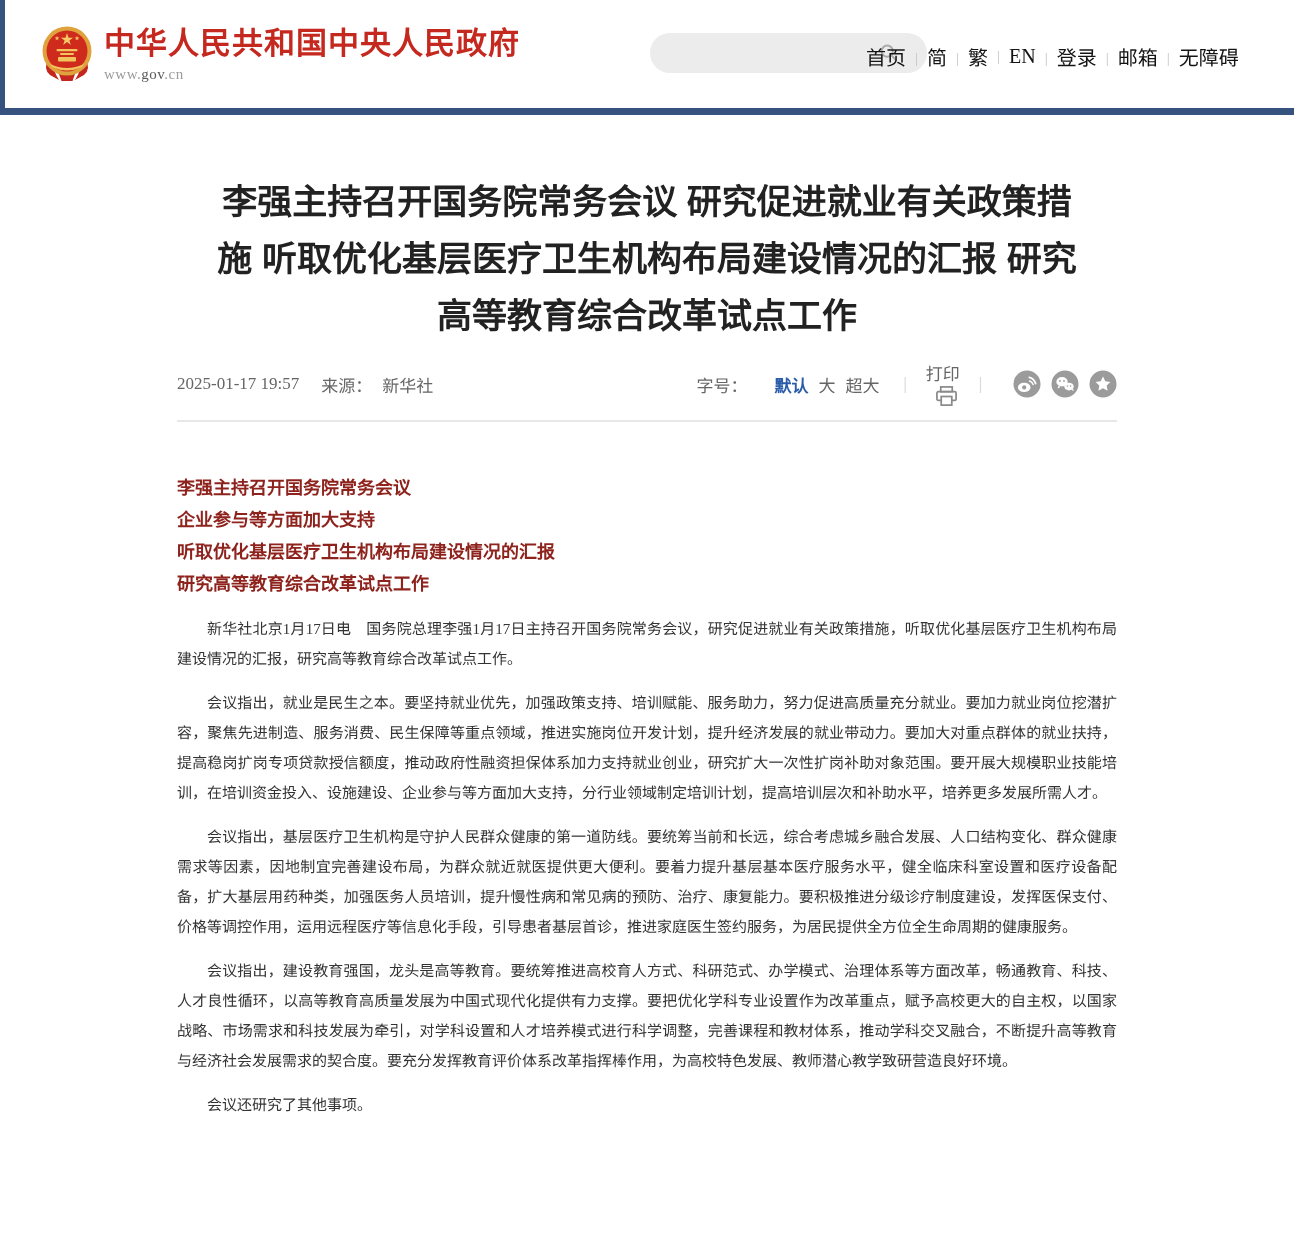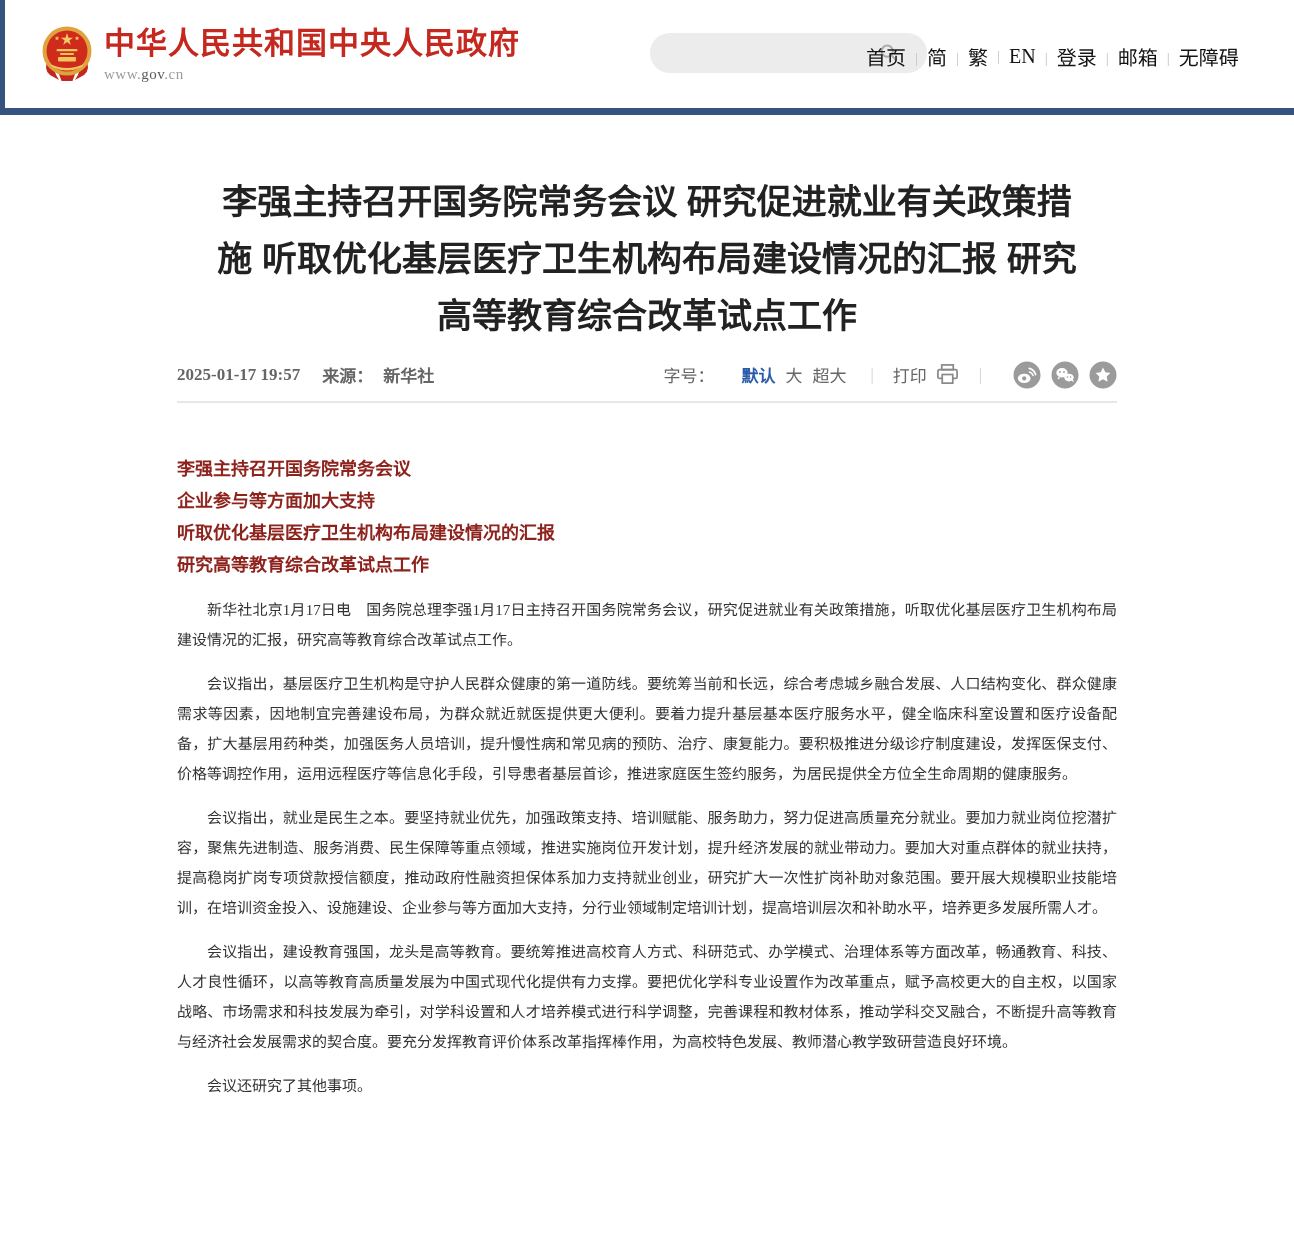--- a/index.html
+++ b/index.html
@@ -22,29 +22,29 @@
   .nav{position:absolute;top:42px;left:866px;display:flex;align-items:center;font-size:20px;color:#141414;z-index:7;white-space:nowrap;}
   .nav-item{color:#141414;text-decoration:none;cursor:pointer;}
   .nav-item + .nav-item::before{content:"|";color:#c3c3c3;font-size:15px;margin:0 9px;position:relative;top:-2px;}
   .topbar{height:7px;background:#35537e;}
   
   .container{width:940px;margin:0 auto;}
   .title{margin:58px 0 0;text-align:center;font-family:"Liberation Sans","DejaVu Sans",sans-serif;
     font-weight:700;font-size:35px;line-height:57px;color:#222;}
   .meta{margin-top:16px;display:flex;justify-content:space-between;align-items:center;
     padding-bottom:12px;border-bottom:2px solid #e7e7e7;font-size:17px;color:#666;}
-  .meta-left{display:flex;align-items:center;font-weight:bold;}
+  .meta-left{display:flex;align-items:center;}
   .meta-date{margin-right:22px;}
   .meta-source-label{margin-right:10px;}
   .meta-right{display:flex;align-items:center;}
   .fs-label{margin-right:22px;}
   .fs-option{margin:2px 5px;color:#666;cursor:pointer;text-decoration:none;}
   .fs-default{color:#2a5caa;font-weight:bold;}
   .sep{color:#cfcfcf;margin:0 19px;font-size:16px;}
-  .print-link{display:flex;align-items:center;color:#666;cursor:pointer;text-decoration:none;}
+  .print-link{display:flex;align-items:center;color:#666;cursor:pointer;text-decoration:none;flex-direction:column;}
   .print-icon{margin-left:8px;display:inline-block;}
   .share{display:flex;align-items:center;margin-left:2px;}
   .share-icon{width:28px;height:28px;margin-left:10px;cursor:pointer;display:inline-block;}
   .subtitles{margin-top:50px;text-align:left;color:#8e231d;font-weight:bold;
     font-size:18px;line-height:32px;}
   .body-text{margin-top:14px;}
   .para{font-size:15px;line-height:30px;color:#333;text-indent:2em;text-align:justify;margin:0 0 14px;}
 </style>
 </head>
 <body>
@@ -156,19 +156,19 @@
 
   <div>李强主持召开国务院常务会议</div>
       <div>企业参与等方面加大支持</div>
       <div>听取优化基层医疗卫生机构布局建设情况的汇报</div>
       <div>研究高等教育综合改革试点工作</div>
     </div>
 
   <article class="body-text">
 
   <p class="para">新华社北京1月17日电　国务院总理李强1月17日主持召开国务院常务会议，研究促进就业有关政策措施，听取优化基层医疗卫生机构布局建设情况的汇报，研究高等教育综合改革试点工作。</p>
+      <p class="para">会议指出，就业是民生之本。要坚持就业优先，加强政策支持、培训赋能、服务助力，努力促进高质量充分就业。要加力就业岗位挖潜扩容，聚焦先进制造、服务消费、民生保障等重点领域，推进实施岗位开发计划，提升经济发展的就业带动力。要加大对重点群体的就业扶持，提高稳岗扩岗专项贷款授信额度，推动政府性融资担保体系加力支持就业创业，研究扩大一次性扩岗补助对象范围。要开展大规模职业技能培训，在培训资金投入、设施建设、企业参与等方面加大支持，分行业领域制定培训计划，提高培训层次和补助水平，培养更多发展所需人才。</p>
       <p class="para">会议指出，基层医疗卫生机构是守护人民群众健康的第一道防线。要统筹当前和长远，综合考虑城乡融合发展、人口结构变化、群众健康需求等因素，因地制宜完善建设布局，为群众就近就医提供更大便利。要着力提升基层基本医疗服务水平，健全临床科室设置和医疗设备配备，扩大基层用药种类，加强医务人员培训，提升慢性病和常见病的预防、治疗、康复能力。要积极推进分级诊疗制度建设，发挥医保支付、价格等调控作用，运用远程医疗等信息化手段，引导患者基层首诊，推进家庭医生签约服务，为居民提供全方位全生命周期的健康服务。</p>
-      <p class="para">会议指出，就业是民生之本。要坚持就业优先，加强政策支持、培训赋能、服务助力，努力促进高质量充分就业。要加力就业岗位挖潜扩容，聚焦先进制造、服务消费、民生保障等重点领域，推进实施岗位开发计划，提升经济发展的就业带动力。要加大对重点群体的就业扶持，提高稳岗扩岗专项贷款授信额度，推动政府性融资担保体系加力支持就业创业，研究扩大一次性扩岗补助对象范围。要开展大规模职业技能培训，在培训资金投入、设施建设、企业参与等方面加大支持，分行业领域制定培训计划，提高培训层次和补助水平，培养更多发展所需人才。</p>
       <p class="para">会议指出，建设教育强国，龙头是高等教育。要统筹推进高校育人方式、科研范式、办学模式、治理体系等方面改革，畅通教育、科技、人才良性循环，以高等教育高质量发展为中国式现代化提供有力支撑。要把优化学科专业设置作为改革重点，赋予高校更大的自主权，以国家战略、市场需求和科技发展为牵引，对学科设置和人才培养模式进行科学调整，完善课程和教材体系，推动学科交叉融合，不断提升高等教育与经济社会发展需求的契合度。要充分发挥教育评价体系改革指挥棒作用，为高校特色发展、教师潜心教学致研营造良好环境。</p>
       <p class="para">会议还研究了其他事项。</p>
     </article>
 
 </main>
 
 </body></html>

